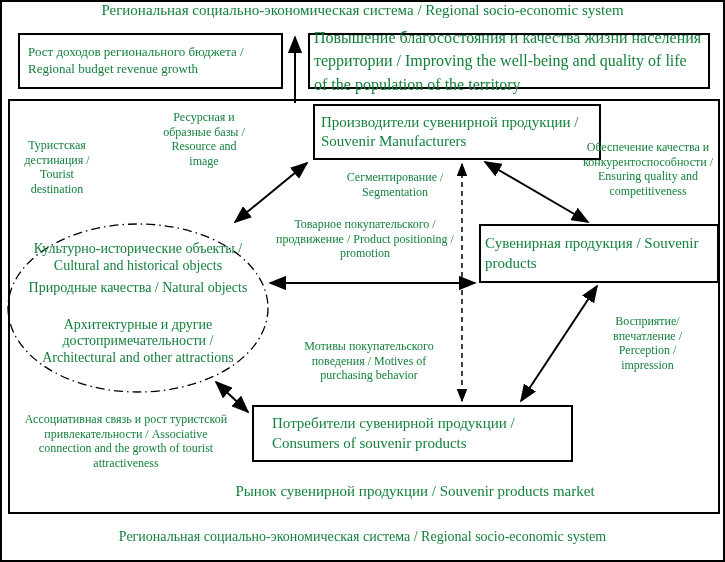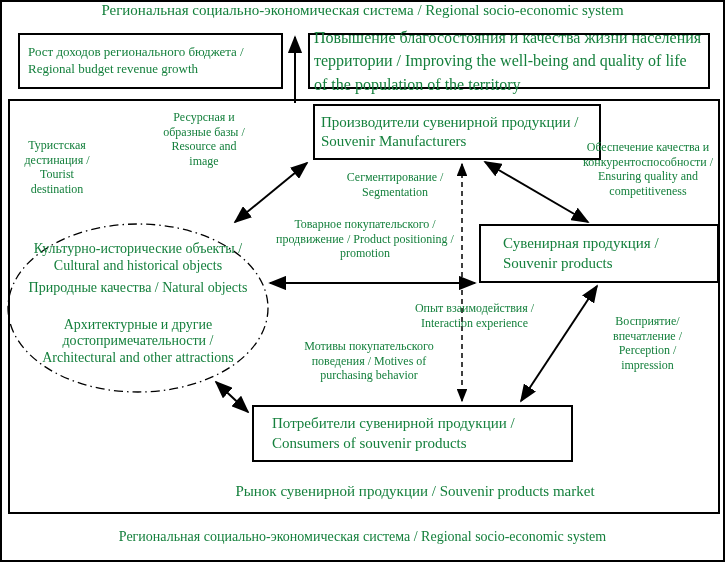--- a/index.html
+++ b/index.html
@@ -25,21 +25,21 @@
   <div class="abs box" style="left:16px;top:31px;width:265px;height:56px;font-size:13px;line-height:1.3;padding:0 8px;">Рост доходов регионального бюджета / Regional budget revenue growth</div>
   <div class="abs box" style="left:306px;top:31px;width:402px;height:56px;font-size:16px;line-height:1.45;padding:0 4px;">Повышение благосостояния и качества жизни населения территории / Improving the well-being and quality of life of the population of the territory</div>
 
   <div class="abs" style="left:6px;top:97px;width:712px;height:415px;border:2px solid #000;"></div>
 
   <svg class="layer" width="725" height="562">
     <ellipse cx="136" cy="306" rx="130" ry="84" fill="none" stroke="#000" stroke-width="1.3" stroke-dasharray="9 4 1.5 4"></ellipse>
   </svg>
 
   <div class="abs box title" style="left:263px;top:102px;width:288px;height:56px;line-height:1.3;padding:16px 6px;margin-left:48px;">Производители сувенирной продукции / Souvenir Manufacturers</div>
-  <div class="abs box title" style="left:477px;top:222px;width:240px;height:59px;line-height:1.3;padding:0 22px;font-family:Liberation Serif, serif;">Сувенирная продукция / Souvenir products</div>
+  <div class="abs box title" style="left:477px;top:222px;width:240px;height:59px;line-height:1.3;padding:0 4px;font-family:Liberation Serif, serif;">Сувенирная продукция / Souvenir products</div>
   <div class="abs box title" style="left:250px;top:403px;width:321px;height:57px;line-height:1.3;padding:0 18px;">Потребители сувенирной продукции / Consumers of souvenir products</div>
 
   <svg class="layer" width="725" height="562">
     <defs>
       <marker id="ah" viewBox="0 0 10 8" refX="9" refY="4" markerWidth="9" markerHeight="7.2" orient="auto-start-reverse">
         <path d="M0,0 L10,4 L0,8 z" fill="#000"></path>
       </marker>
     </defs>
     <line x1="293" y1="101" x2="293" y2="35" stroke="#000" stroke-width="2" marker-end="url(#ah)"></line>
     <line x1="233" y1="220" x2="305" y2="161" stroke="#000" stroke-width="2" marker-start="url(#ah)" marker-end="url(#ah)"></line>
@@ -54,24 +54,24 @@
   <div class="abs lbl" style="left:159px;top:108px;width:86px;">Ресурсная и образные базы / Resource and image</div>
 
   <div class="abs ctr" style="left:26px;top:239px;width:220px;font-size:14px;line-height:1.18;">
     <div>Культурно-исторические объекты / Cultural and historical objects</div>
     <div style="margin-top:6px;">Природные качества / Natural objects</div>
     <div style="margin-top:20px;">Архитектурные и другие достопримечательности / Architectural and other attractions</div>
   </div>
 
   <div class="abs lbl" style="left:330px;top:168px;width:126px;">Сегментирование / Segmentation</div>
   <div class="abs lbl" style="left:274px;top:215px;width:178px;">Товарное покупательского / продвижение / Product positioning / promotion</div>
-  <div class="abs lbl" style="left:400px;top:299px;width:145px;">Опыт взаимодействия / Interaction experience</div>
   <div class="abs lbl" style="left:297px;top:337px;width:140px;">Мотивы покупательского поведения / Motives of purchasing behavior</div>
 
   <div class="abs lbl" style="left:560px;top:138px;width:172px;">Обеспечение качества и конкурентоспособности / Ensuring quality and competitiveness</div>
   <div class="abs lbl" style="left:597px;top:312px;width:97px;">Восприятие/ впечатление / Perception / impression</div>
 
+  <div class="abs lbl" style="left:18px;top:410px;width:212px;">Ассоциативная связь и рост туристской привлекательности / Associative connection and the growth of tourist attractiveness</div>
 
   <div class="abs ctr title" style="left:213px;top:481px;width:400px;">Рынок сувенирной продукции / Souvenir products market</div>
 
   <div class="abs ctr" style="left:0;top:527px;width:721px;font-size:14px;">Региональная социально-экономическая система / Regional socio-economic system</div>
 
 </div>
 
 </body></html>

